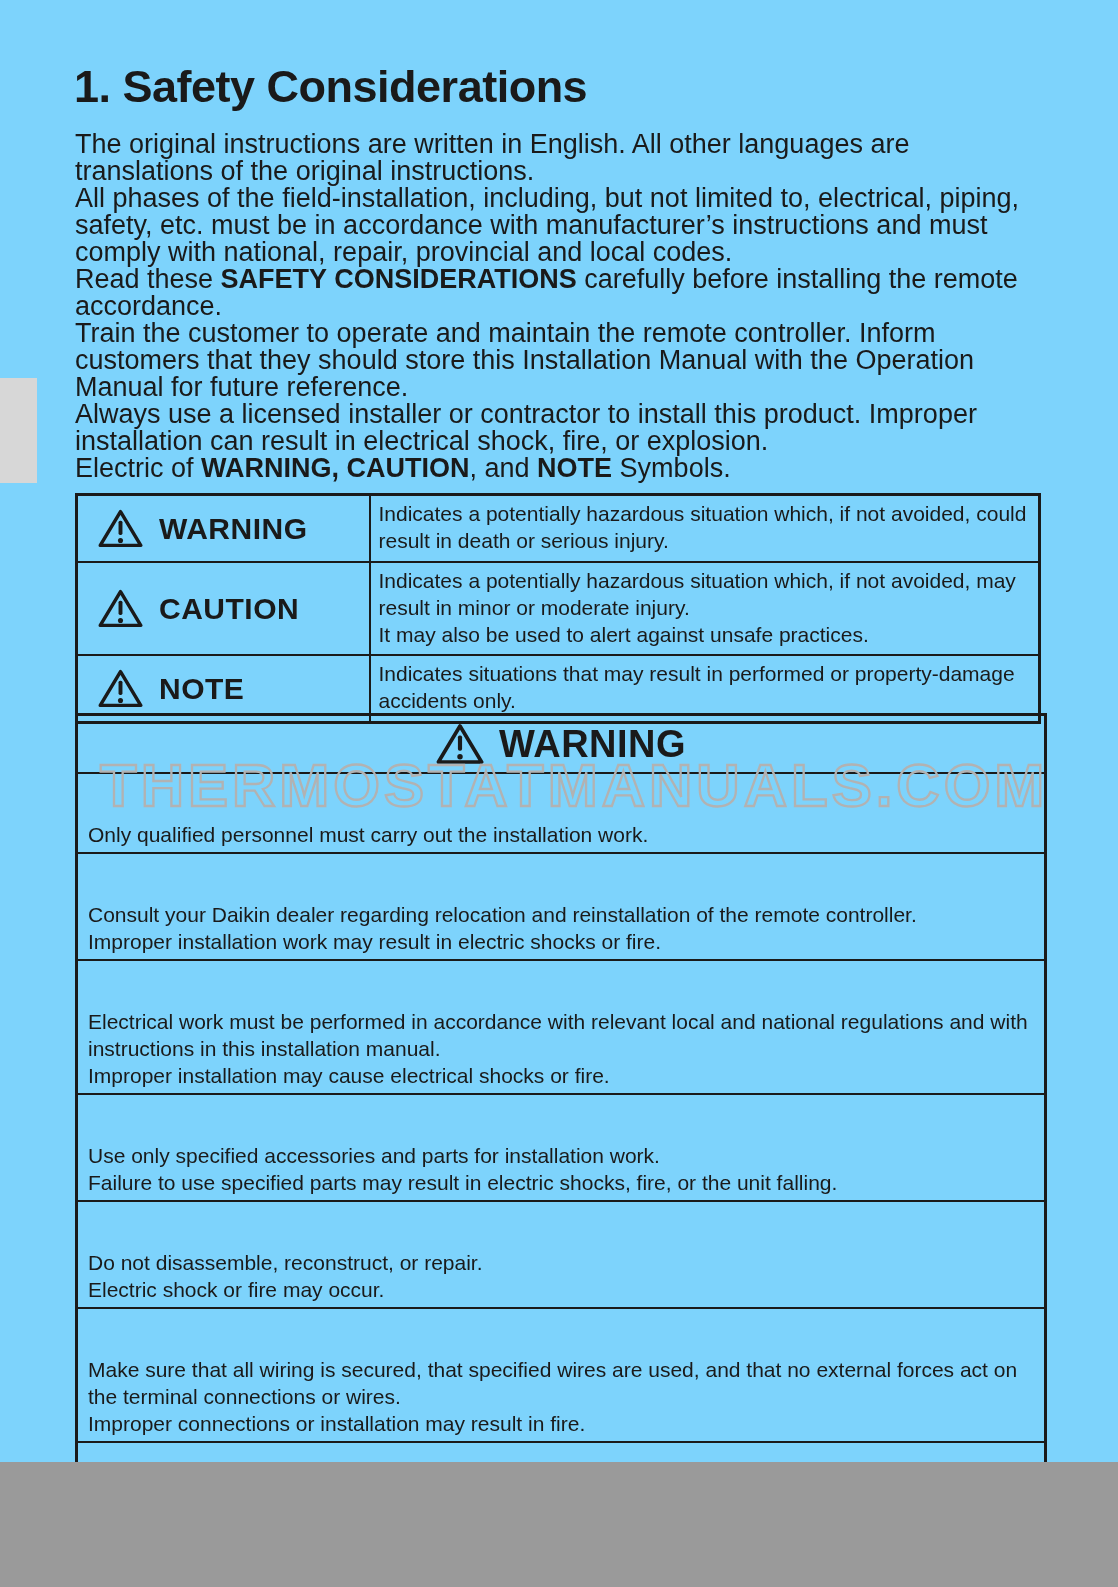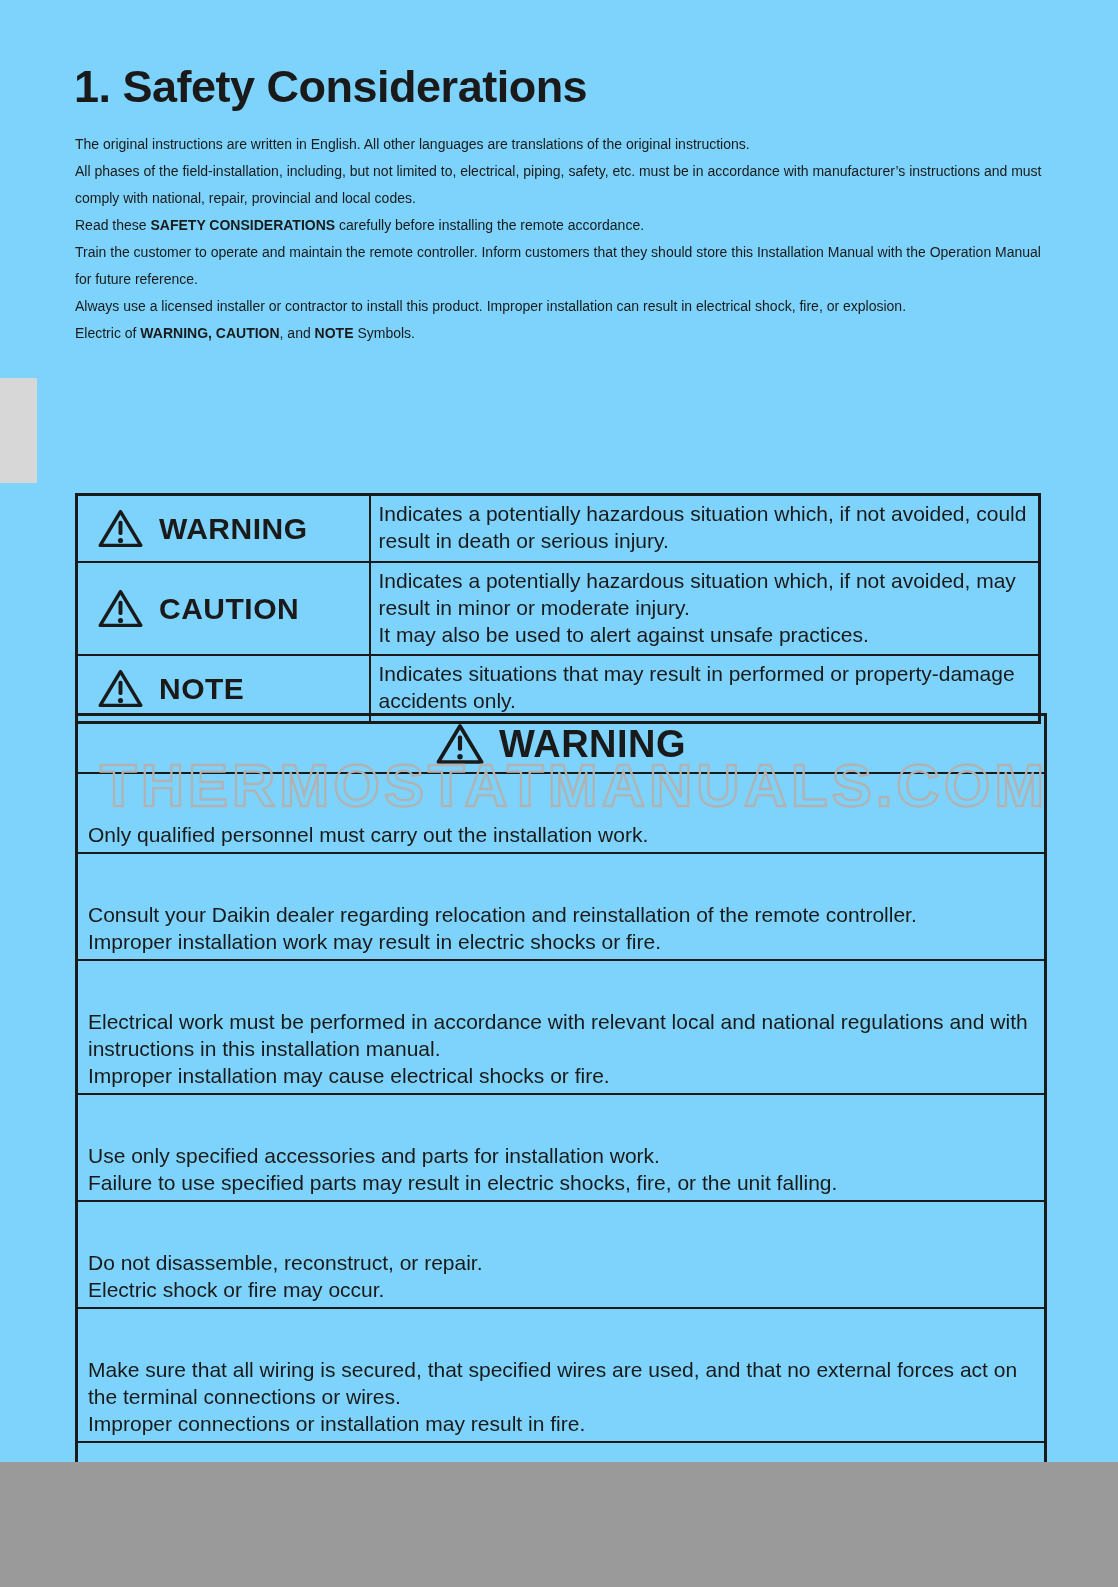--- a/index.html
+++ b/index.html
@@ -19,21 +19,21 @@
   }
   .title {
     position:absolute; left:74px; top:62px;
     margin:0;
     font-size:45px; font-weight:bold; letter-spacing:-0.5px;
     line-height:1.1;
   }
   .intro {
     position:absolute; left:75px; top:131px;
     width:968px;
-    font-size:14px; line-height:27px;
+    font-size:27px; line-height:27px;
   }
   .intro p { margin:0; }
 
   
   .symbols {
     position:absolute; left:75px; top:493px;
     width:966px;
     border-collapse:collapse; table-layout:fixed;
     border:3px solid #1a1a1a;
   }

